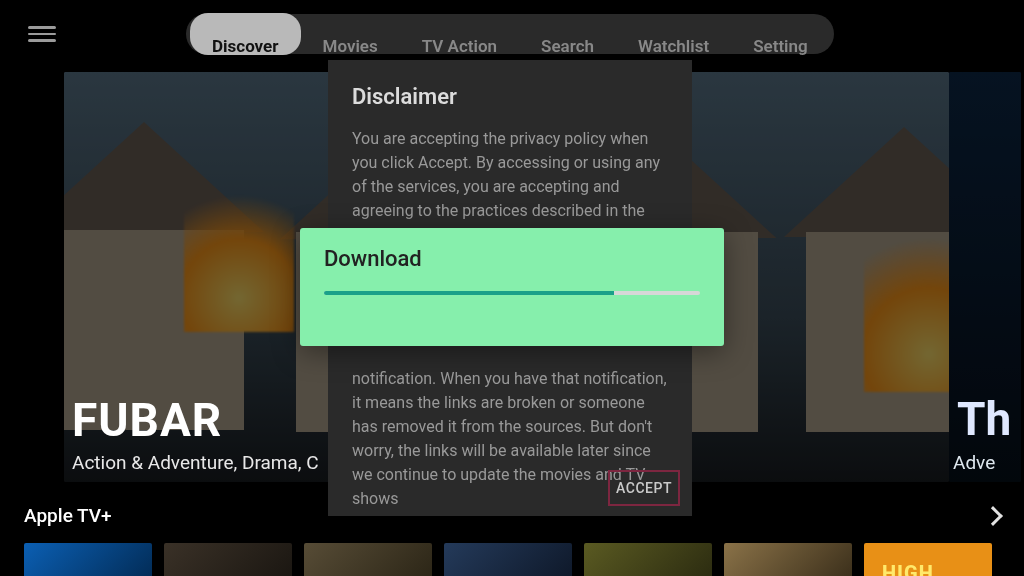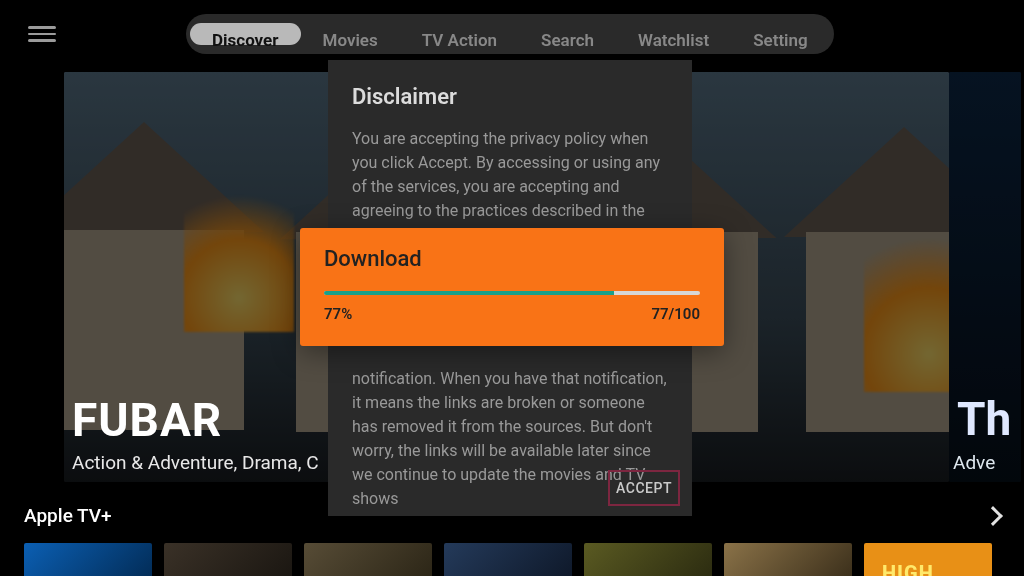--- a/index.html
+++ b/index.html
@@ -4,21 +4,21 @@
 <style>
 * { margin: 0; padding: 0; box-sizing: border-box; }
 body { width: 1024px; height: 576px; background: #000; font-family: "Segoe UI", Roboto, sans-serif; color: #fff; overflow: hidden; position: relative; }
 
 
 .header { position: absolute; top: 12px; left: 0; right: 0; display: flex; align-items: center; padding: 0 28px; height: 44px; }
 .menu-btn { width: 28px; height: 28px; display: flex; flex-direction: column; justify-content: center; gap: 4px; cursor: pointer; }
 .menu-btn span { display: block; height: 2.5px; background: #9b9b9b; border-radius: 2px; }
 
 .tabs { margin-left: 130px; background: #2a2a2a; border-radius: 22px; display: flex; align-items: center; height: 40px; padding: 0 4px; }
-.tab { padding: 0 22px; height: 22px; line-height: 34px; border-radius: 18px; color: #888; font-size: 17px; font-weight: 600; cursor: pointer; }
+.tab { padding: 16px 22px; height: 42px; line-height: 34px; border-radius: 18px; color: #888; font-size: 17px; font-weight: 600; cursor: pointer; }
 .tab.active { background: #b9b9b9; color: #111; font-weight: 700; }
 
 
 .hero { position: absolute; top: 72px; left: 64px; right: 0; height: 410px; display: flex; gap: 0; }
 .hero-main { position: relative; width: 885px; height: 410px; border-radius: 2px; overflow: hidden; background: linear-gradient(180deg,#5e7a8e 0%,#3c4e5b 60%,#1a1e22 100%); }
 .hero-side { position: relative; width: 72px; height: 410px; border-radius: 2px; overflow: hidden; background: linear-gradient(180deg,#0e2a4a 0%,#0a1a2e 60%,#06101a 100%); padding-left: 36px; }
 
 
 .houses { position:absolute; inset:0; }
 .roof { position:absolute; width:0; height:0; border-left:120px solid transparent; border-right:120px solid transparent; border-bottom:110px solid #6e6258; }
@@ -60,21 +60,21 @@
 .t7 .hl{ position:absolute; left:18px; top:18px; color:#ffe96b; font-weight:800; font-size:20px; letter-spacing:1px;}
 
 
 .disclaimer{ position:absolute; top:60px; left:328px; width:364px; height:456px; background:#2a2a2a; padding:24px; }
 .disclaimer h2{ font-size:22px; color:#dcdcdc; font-weight:600; margin-bottom:18px;}
 .disclaimer p{ font-size:16px; line-height:24px; color:#999; }
 .accept-wrap{ position:absolute; bottom:10px; right:12px; width:72px; height:36px; border:2px solid #7d2640; display:flex; align-items:center; justify-content:center;}
 .accept{ font-size:14px; letter-spacing:.5px; color:#cacaca; font-weight:500;}
 
 
-.download{ position:absolute; top:228px; left:300px; width:424px; height:118px; background:#f97316; border-radius:3px; box-shadow:0 6px 28px rgba(0,0,0,.4); padding:18px 24px 14px 24px; color:#111;}
+.download{ position:absolute; top:228px; left:300px; width:424px; height:118px; background:#86efac; border-radius:3px; box-shadow:0 6px 28px rgba(0,0,0,.4); padding:18px 24px 14px 24px; color:#111;}
 .download h3{ font-size:22px; font-weight:500; color:#222; margin-bottom:20px;}
 .bar-track{ width:100%; height:4px; background:#d7d7d7; border-radius:2px; overflow:hidden;}
 .bar-fill{ height:100%; background:#1aa089;}
 .bar-row{ display:flex; justify-content:space-between; font-size:15px; font-weight:600; color:#222; margin-top:10px;}
 </style>
 </head>
 <body>
 
 <div class="header">
   <div class="menu-btn">
@@ -143,17 +143,13 @@
   <div class="accept-wrap">
     <span class="accept">ACCEPT</span>
   </div>
 </div>
 
 <div class="download">
   <h3>Download</h3>
   <div class="bar-track">
     <div class="bar-fill" id="bar-fill" style="width: 77%;"></div>
   </div>
-  <div class="bar-row">
-    <span>77%</span>
-    <span>77/100</span>
-  </div>
 </div>
 
 </body></html>

